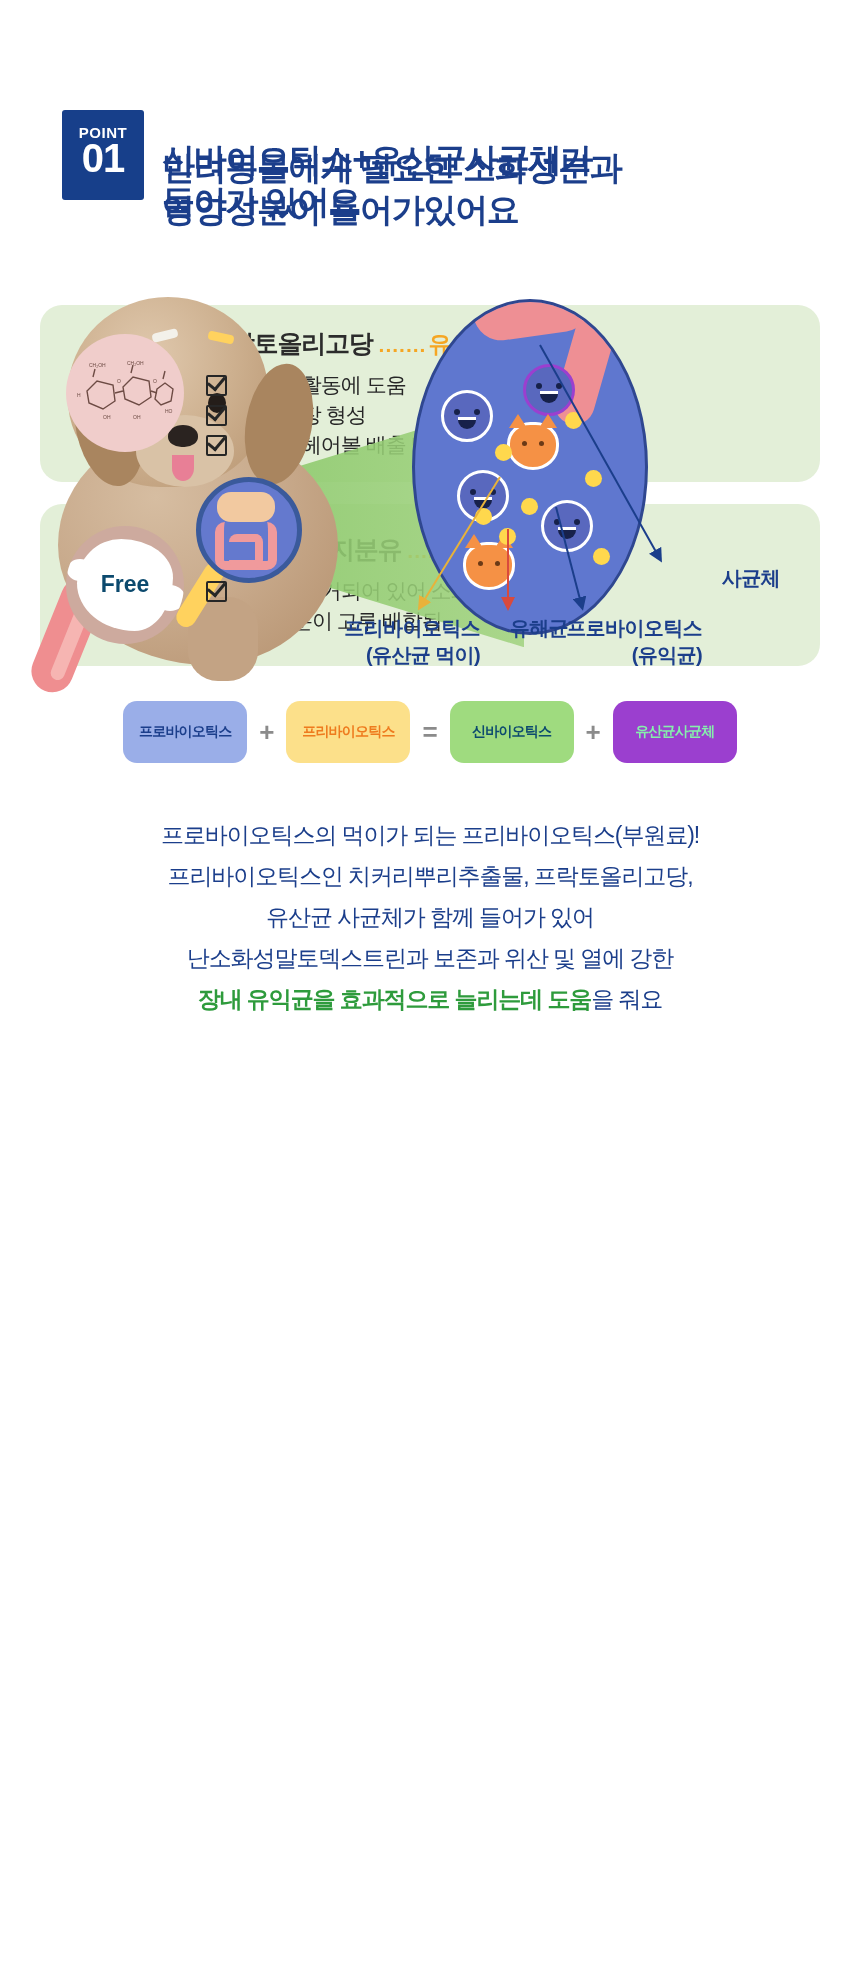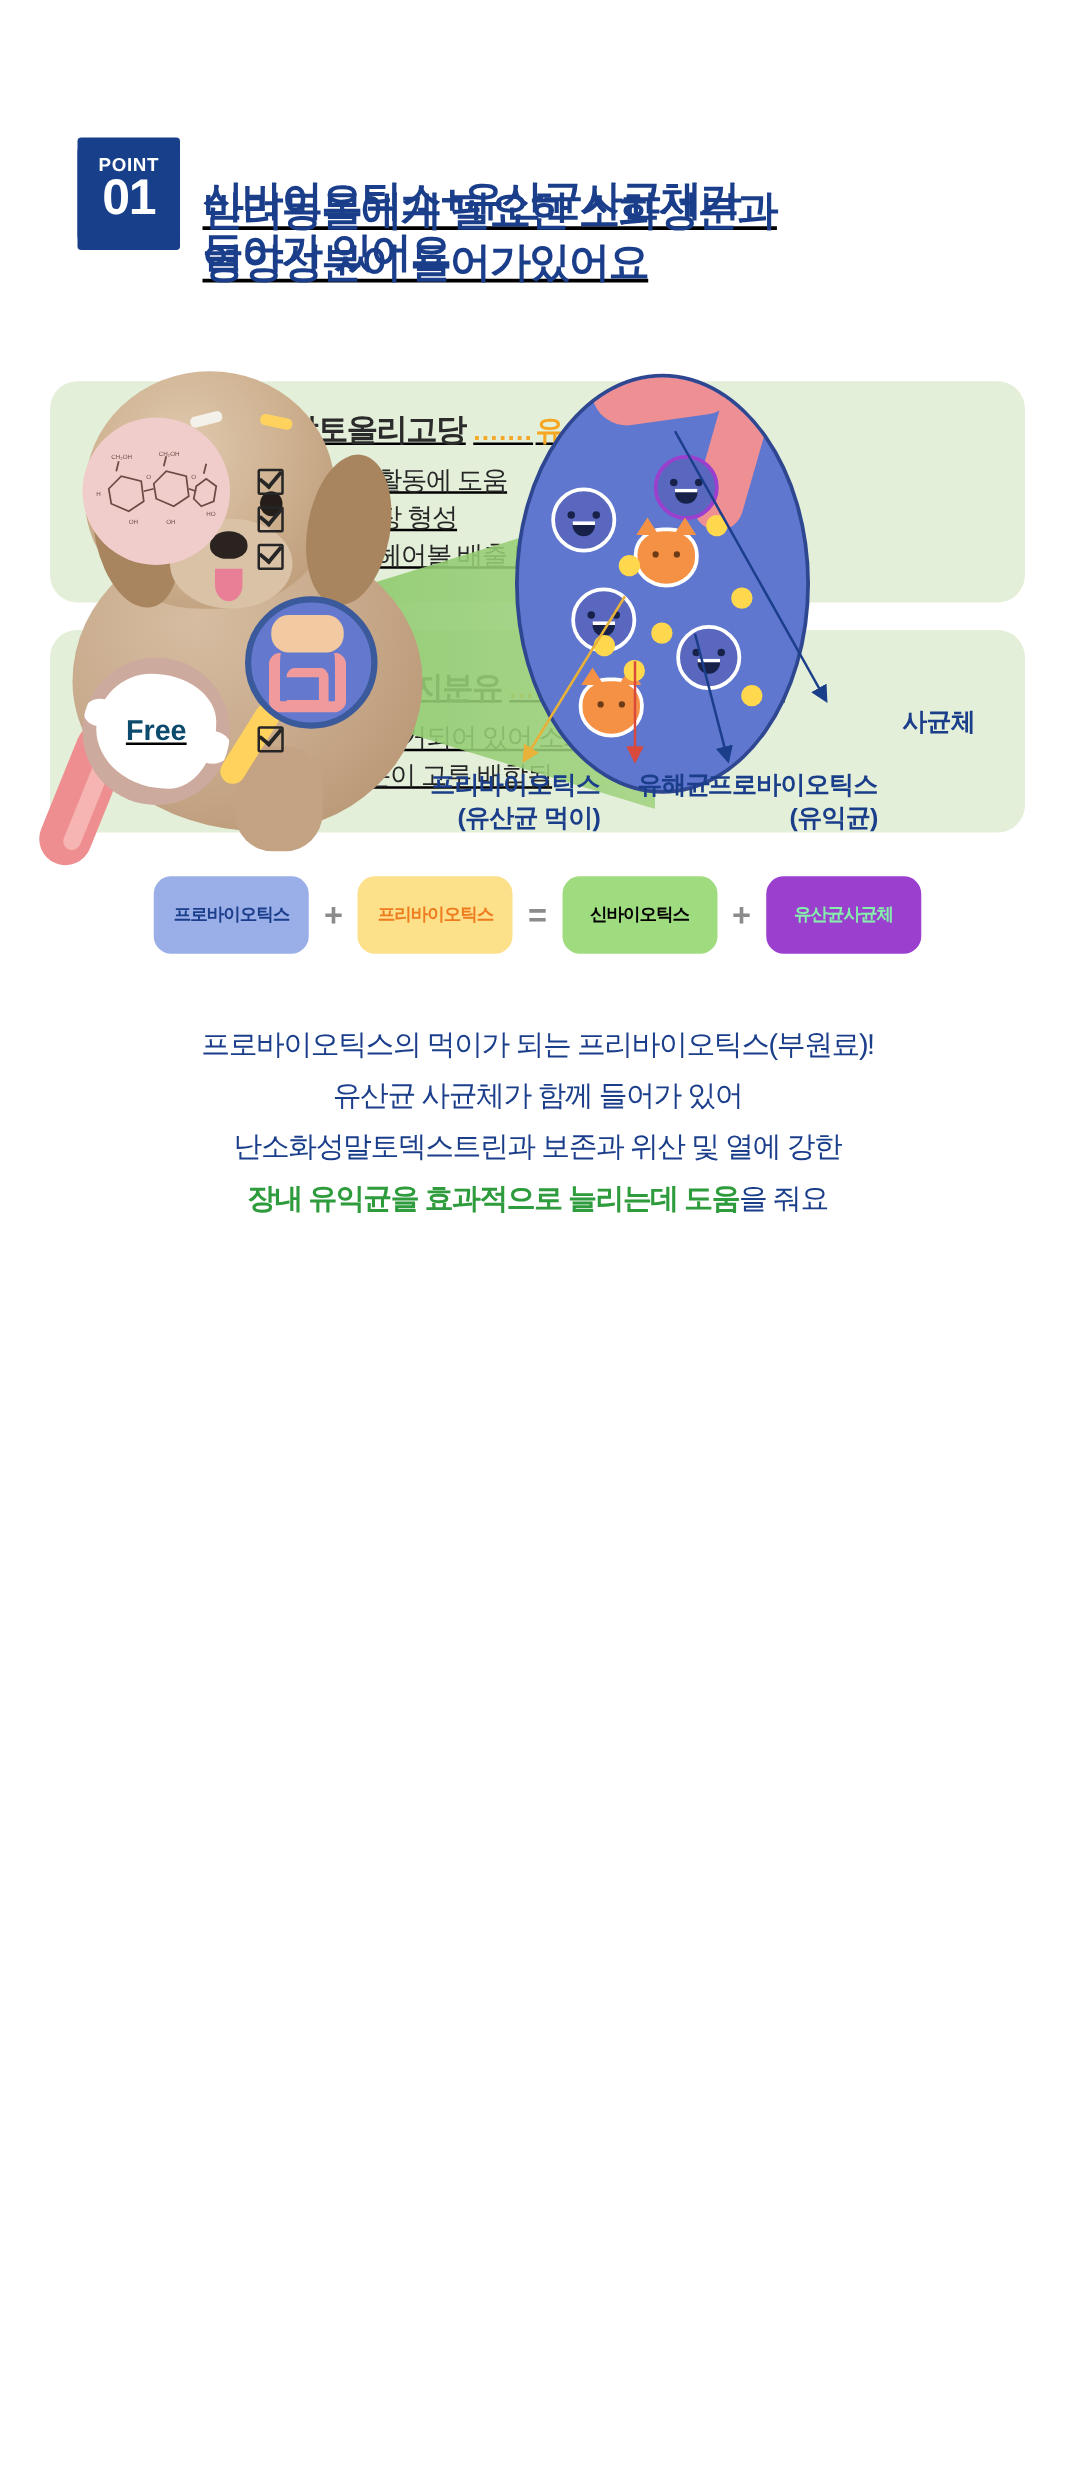--- a/index.html
+++ b/index.html
@@ -3,21 +3,21 @@
 <meta charset="utf-8">
 <title>Pet Supplement Detail Page</title>
 <style>
   html,body{margin:0;padding:0;}
   body{
     width:860px;
     background:#ffffff;
     font-family:"Liberation Sans","DejaVu Sans",sans-serif;
     -webkit-font-smoothing:antialiased;
   }
-  .page{position:relative;width:860px;height:1984px;overflow:hidden;background:#fff;text-decoration:underline;}
+  .page{position:relative;width:860px;height:1984px;overflow:hidden;background:#fff;}
 
   
   .point-header{display:flex;align-items:flex-start;gap:18px;}
   .point-badge{
     width:82px;height:82px;background:#173F8A;border-radius:3px;
     display:flex;flex-direction:column;align-items:center;justify-content:center;
     flex:0 0 auto;color:#fff;line-height:1;
   }
   .point-badge .p-word{
     font-size:15px;font-weight:700;letter-spacing:.5px;margin-bottom:1px;
@@ -365,27 +365,28 @@
       <div class="arrowlabel" style="left:660px;top:298px;width:120px;">
         <span>사균체</span>
       </div>
     </div>
 
     <div class="formula">
       <div class="fbadge" style="background:#9AAEE8;color:#1B3E8B;">프로바이오틱스</div>
       <span class="fop">+</span>
       <div class="fbadge" style="background:#FCE08A;color:#EE7B1E;">프리바이오틱스</div>
       <span class="fop">=</span>
-      <div class="fbadge" style="background:#9FDB7F;color:#000000;">신바이오틱스</div>
+      <div class="fbadge" style="background:#9FDB7F;color:#0c4a6e;">신바이오틱스</div>
       <span class="fop">+</span>
       <div class="fbadge" style="background:#9B3FCF;color:#86efac;">유산균사균체</div>
     </div>
 
     <div class="para">
       <div>프로바이오틱스의 먹이가 되는 프리바이오틱스(부원료)!</div>
+      <div>프리바이오틱스인 치커리뿌리추출물, 프락토올리고당,</div>
       <div>유산균 사균체가 함께 들어가 있어</div>
       <div>난소화성말토덱스트린과 보존과 위산 및 열에 강한</div>
       <div>
         <span class="hl">장내 유익균을 효과적으로 늘리는데 도움</span><span>을 줘요</span>
       </div>
     </div>
   </section>
 
   <section class="sec3">
 

